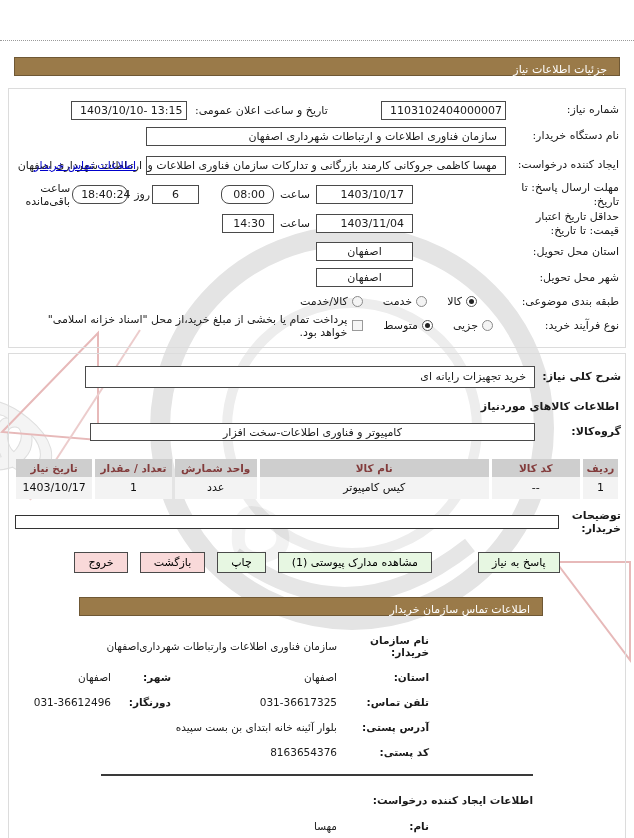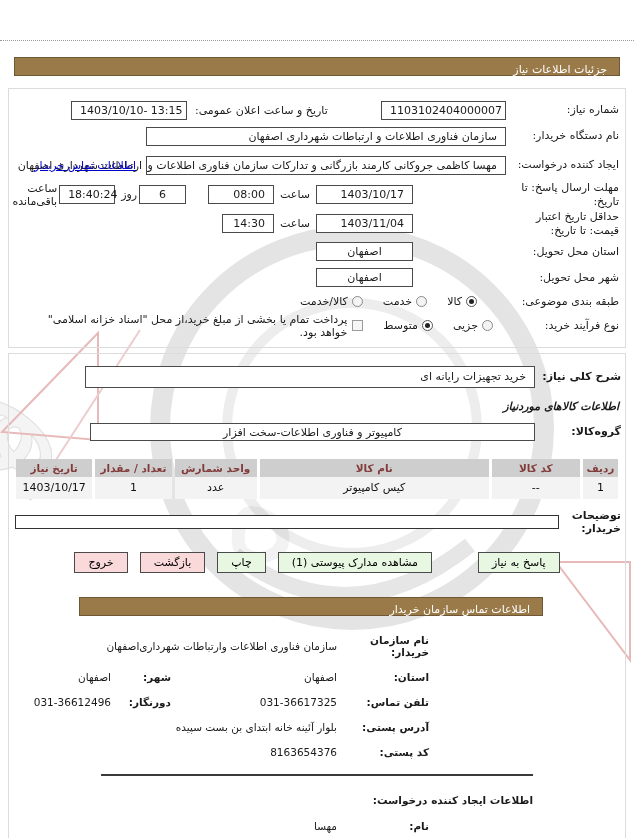--- a/index.html
+++ b/index.html
@@ -33,21 +33,21 @@
 
   .radio { display:inline-block; width:11px; height:11px; border:1px solid #8a8a8a;
            border-radius:50%; background:#f4f4f4; position:relative; margin-left:4px; flex:none; }
   .radio.on { background:#fff; border-color:#555; }
   .radio.on::after { content:""; position:absolute; inset:2px; border-radius:50%; background:#222; }
   .checkbox { display:inline-block; width:11px; height:11px; border:1px solid #9a9a9a;
               background:#f6f6f6; margin-left:5px; flex:none; }
   .opt { display:flex; align-items:center; margin-left:20px; }
 
   .blabel { font-weight:bold; }
-  .section-heading { font-weight:bold; margin:10px 2px 6px 0;font-style:italic; }
+  .section-heading { font-weight:bold; margin:10px 2px 6px 0; }
 
   table.items { width:100%; border-collapse:separate; border-spacing:3px 0; margin-top:14px; }
   table.items th { background:#cecece; color:#823b3b; font-weight:bold; font-size:10.5px;
                    height:18px; text-align:center; }
   table.items td { background:#f3f3f3; color:#111; font-size:11px; height:22px; text-align:center; }
 
   .notes-row { display:flex; align-items:center; margin-top:10px; }
   .notes-label { width:62px; font-weight:bold; line-height:1.25; flex:none; }
   .notes-box { flex:1; border:1px solid #333; height:14px; background:#fff; margin-left:2px; }
 
@@ -106,24 +106,24 @@
     <span class="overlay-wrap">
       <span>ارتباطات شهرداری اصفهان</span>
       <a class="overlay-link" href="#">اطلاعات تماس خریدار</a>
     </span>
   </div>
 
   <div class="frow">
     <span class="flabel">مهلت ارسال پاسخ: تا تاریخ:</span>
     <div class="ibox num" style="width:97px; margin-right:98px;">1403/10/17</div>
     <span class="small-gap">ساعت</span>
-    <div class="ibox num" style="width:66px;">08:00</div>
+    <div class="ibox num" style="width:53px;border-radius:8px;">08:00</div>
     <div class="ibox num center" style="width:47px; margin-right:22px;">6</div>
     <span class="small-gap" style="margin-right:2px;">روز</span>
-    <div class="ibox num" style="width:56px;">18:40:24</div>
+    <div class="ibox num" style="width:56px;border-radius:9px;">18:40:24</div>
     <span class="small-gap" style="margin-right:2px;">ساعت باقی‌مانده</span>
   </div>
 
   <div class="frow" style="min-height:30px;">
     <span class="flabel">حداقل تاریخ اعتبار قیمت: تا تاریخ:</span>
     <div class="ibox num" style="width:97px; margin-right:98px;">1403/11/04</div>
     <span class="small-gap">ساعت</span>
     <div class="ibox num" style="width:52px;">14:30</div>
   </div>
 

